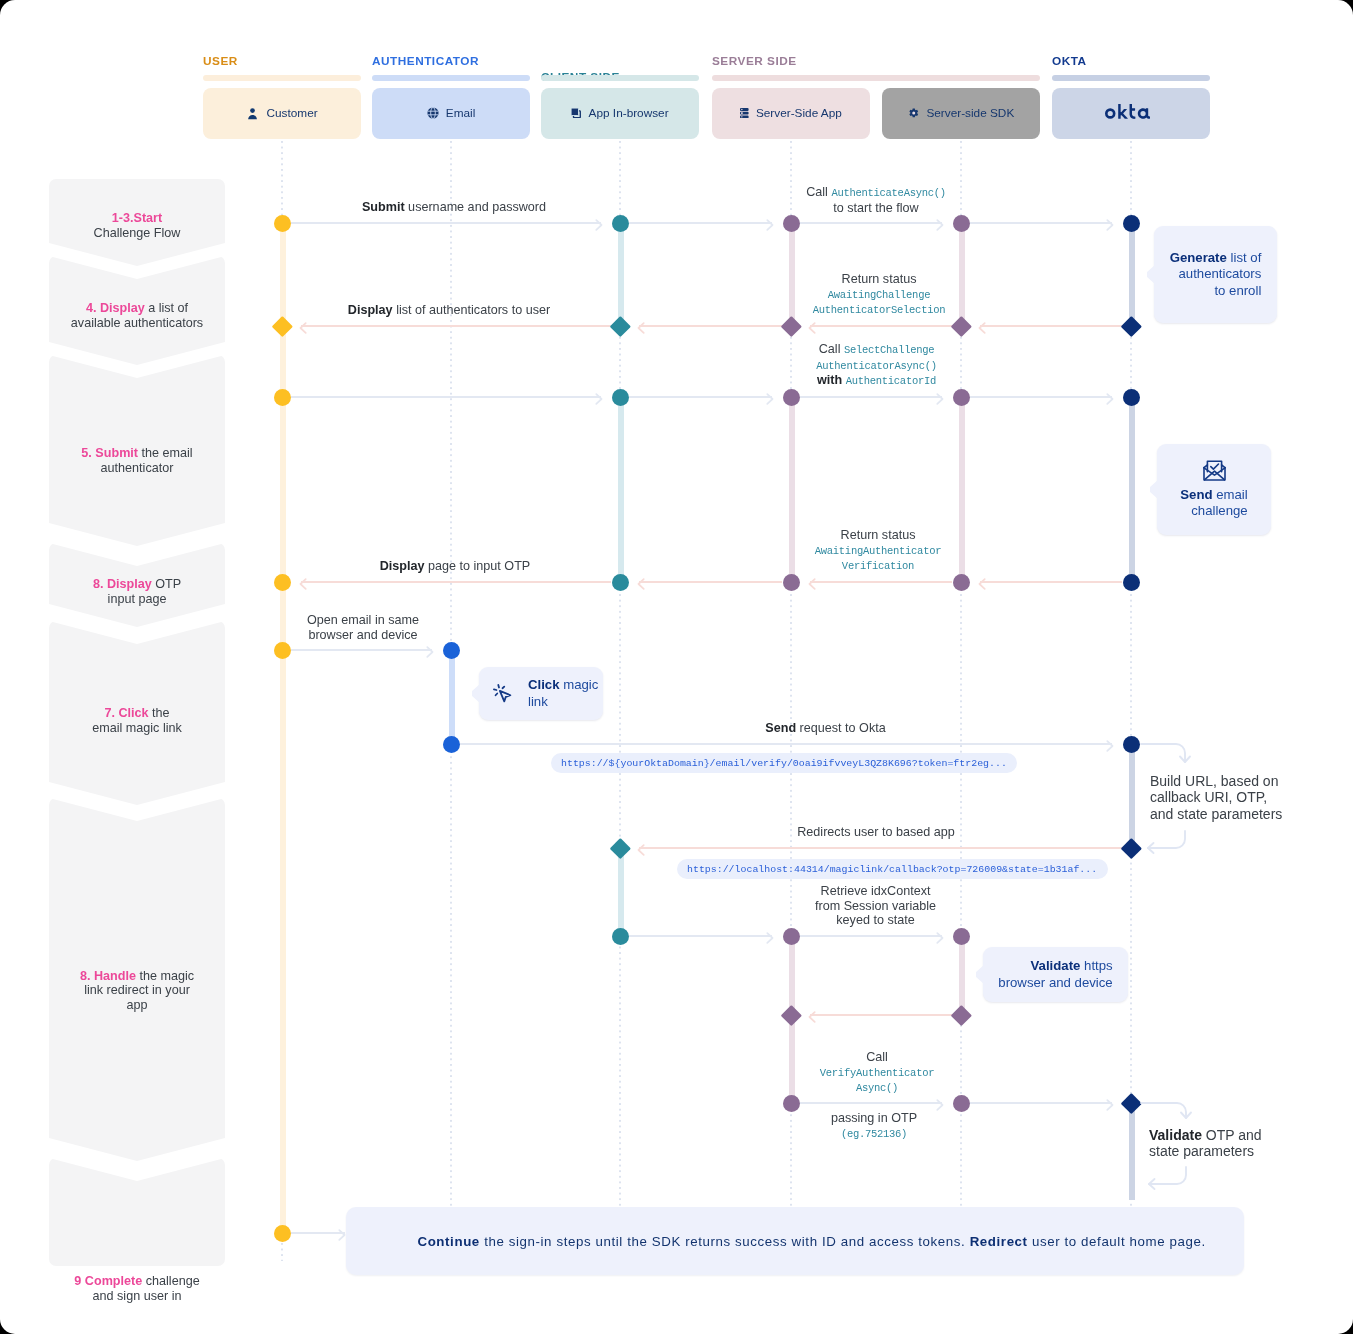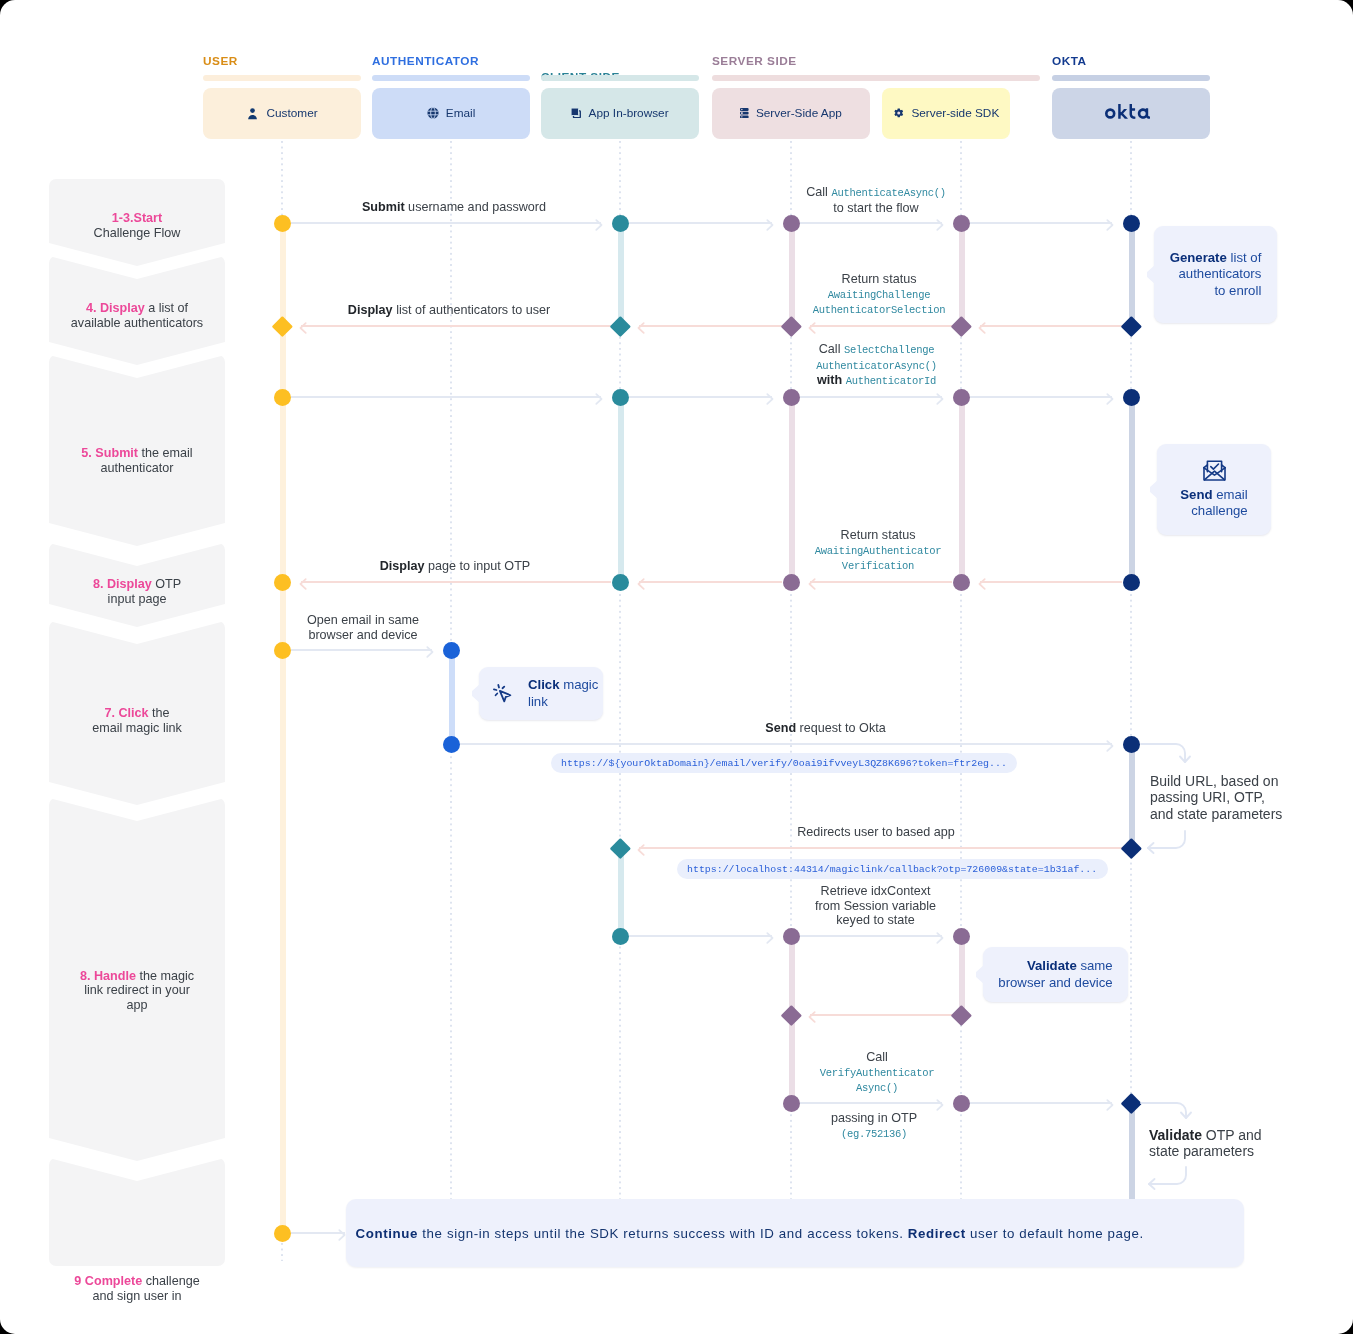--- a/index.html
+++ b/index.html
@@ -53,22 +53,22 @@
         font-family:"Liberation Mono",monospace;font-size:9.92px;color:#2a5fd8;
         white-space:nowrap;}
 
   
   .selfnote{position:absolute;font-size:14px;line-height:16.3px;color:#3b4148;white-space:nowrap;}
   .selfnote b{font-weight:bold;color:#22262b;}
 
   
   #banner{position:absolute;background:#eef1fc;border-radius:10px;
           box-shadow:0 1px 2px rgba(30,40,90,.07);
-          display:flex;align-items:center;
-          padding-left:10px;box-sizing:border-box;}
+          display:flex;align-items:center;justify-content:center;
+          padding-left:34px;box-sizing:border-box;margin-top:8px;}
   #banner .btext{font-size:13.3px;color:#14356f;letter-spacing:0.60px;}
   #banner .btext b{font-weight:bold;color:#0d2f73;}
 </style>
 </head>
 <body>
 
 <div id="page">
   <div id="cols">
       <div class="col-title" style="left:203px;top:54px;color:#d98d16;">USER</div>
       <div class="col-rule" style="left:203px;top:75px;width:158px;background:#fceedb;"></div>
@@ -114,21 +114,21 @@
             <rect x="0" y="0" width="8.6" height="2.9" rx="1"></rect>
             <rect x="0" y="3.7" width="8.6" height="2.9" rx="1"></rect>
             <rect x="0" y="7.4" width="8.6" height="2.9" rx="1"></rect>
             <circle cx="1.85" cy="1.45" r="0.72" fill="#ebdee6"></circle>
             <circle cx="1.85" cy="8.85" r="0.72" fill="#ebdee6"></circle>
             <rect x="1.15" y="4.35" width="1.5" height="1.6" rx="0.1" fill="#ebdee6"></rect>
           </svg>
         </span>
         <span class="lbl">Server-Side App</span>
       </div>
-      <div class="col-card" style="left:882px;top:88px;width:128px;background:#fef9c3;">
+      <div class="col-card" style="left:882px;top:88px;width:158px;background:#a3a3a3;">
         <span>
           <svg width="11.5" height="10.8" viewBox="0 0 16 16" fill="#16376e">
             <path d="M6.45 0.7h3.1l.45 1.95 1.05.6 1.9-.62 1.55 2.68-1.45 1.35v1.2l1.45 1.35-1.55 2.68-1.9-.62-1.05.6-.45 1.95h-3.1l-.45-1.95-1.05-.6-1.9.62L1.5 9.24l1.45-1.35v-1.2L1.5 5.34l1.55-2.68 1.9.62 1.05-.6z"></path>
             <circle cx="8" cy="7.3" r="2.25" fill="#ebdee6"></circle>
           </svg>
         </span>
         <span class="lbl">Server-side SDK</span>
       </div>
       <div class="col-title" style="left:1052px;top:54px;color:#123a8f;">OKTA</div>
       <div class="col-rule" style="left:1052px;top:75px;width:158px;background:#c6d0e4;"></div>
@@ -352,36 +352,36 @@
             <path d="m9 9 5 12 1.8-5.2L21 14Z"></path>
             <path d="M7.2 2.2 8 5.1"></path>
             <path d="m5.1 8-2.9-.8"></path>
             <path d="M14 4.1 12 6"></path>
             <path d="m6 12-1.9 2"></path>
           </svg></span>
         <div class="ctext" style="text-align:left"><b>Click</b><span> magic</span><br><span>link</span></div>
         <div class="tail" style="left:-7.2px;top:17px;clip-path:polygon(100% 0,100% 100%,0 62%,0 38%);"></div>
       </div>
       <div class="callout" style="left:983px;top:947px;width:145px;height:55px;">
-        <div class="ctext"><b>Validate</b><span> same</span><br><span>browser and device</span></div>
+        <div class="ctext"><b>Validate</b><span> https</span><br><span>browser and device</span></div>
         <div class="tail" style="left:-7.2px;top:18px;clip-path:polygon(100% 0,100% 100%,0 62%,0 38%);"></div>
       </div>
       <div class="pill" style="left: 550.5px; top: 753px;">https://${yourOktaDomain}/email/verify/0oai9ifvveyL3QZ8K696?token=ftr2eg...</div>
       <div class="pill" style="left: 676.5px; top: 859px;">https://localhost:44314/magiclink/callback?otp=726009&amp;state=1b31af...</div>
       <div class="node" style="left:1135px;top:736px;width:60px;height:120px;"><svg width="60" height="120" viewBox="0 0 60 120" fill="none" stroke="#e0e6f3" stroke-width="1.9" stroke-linecap="round" stroke-linejoin="round">
           <path d="M6.00 8.00 H41.00 a9 9 0 0 1 9 9 V26.00"></path>
           <path d="M45.00 20.50 L50.00 26.00 L55.00 20.50"></path>
           <path d="M50.00 95.00 V103.00 a9 9 0 0 1 -9 9 H13.00"></path>
           <path d="M18.50 107.00 L13.00 112.00 L18.50 117.00"></path>
         </svg></div>
       <div class="node" style="left:1135px;top:1095px;width:61px;height:97px;"><svg width="61" height="97" viewBox="0 0 61 97" fill="none" stroke="#e0e6f3" stroke-width="1.9" stroke-linecap="round" stroke-linejoin="round">
           <path d="M6.00 8.00 H42.00 a9 9 0 0 1 9 9 V23.00"></path>
           <path d="M46.00 17.50 L51.00 23.00 L56.00 17.50"></path>
           <path d="M51.00 72.00 V80.00 a9 9 0 0 1 -9 9 H14.00"></path>
           <path d="M19.50 84.00 L14.00 89.00 L19.50 94.00"></path>
         </svg></div>
-      <div class="selfnote" style="left:1150px;top:773px;width:132px;"><span>Build URL, based on</span><br><span>passing URI, OTP,</span><br><span>and state parameters</span></div>
+      <div class="selfnote" style="left:1150px;top:773px;width:132px;"><span>Build URL, based on</span><br><span>callback URI, OTP,</span><br><span>and state parameters</span></div>
       <div class="selfnote" style="left:1149px;top:1127px;width:120px;"><b>Validate</b><span> OTP and</span><br><span>state parameters</span></div>
       <div style="left:345.6px;top:1199px;width:898px;height:68px;" id="banner">
         <div class="btext"><b>Continue</b><span> the sign-in steps until the SDK returns success with ID and access tokens. </span><b>Redirect</b><span> user to default home page.</span></div>
       </div>
     </div>
 </div>
 
 </body></html>

